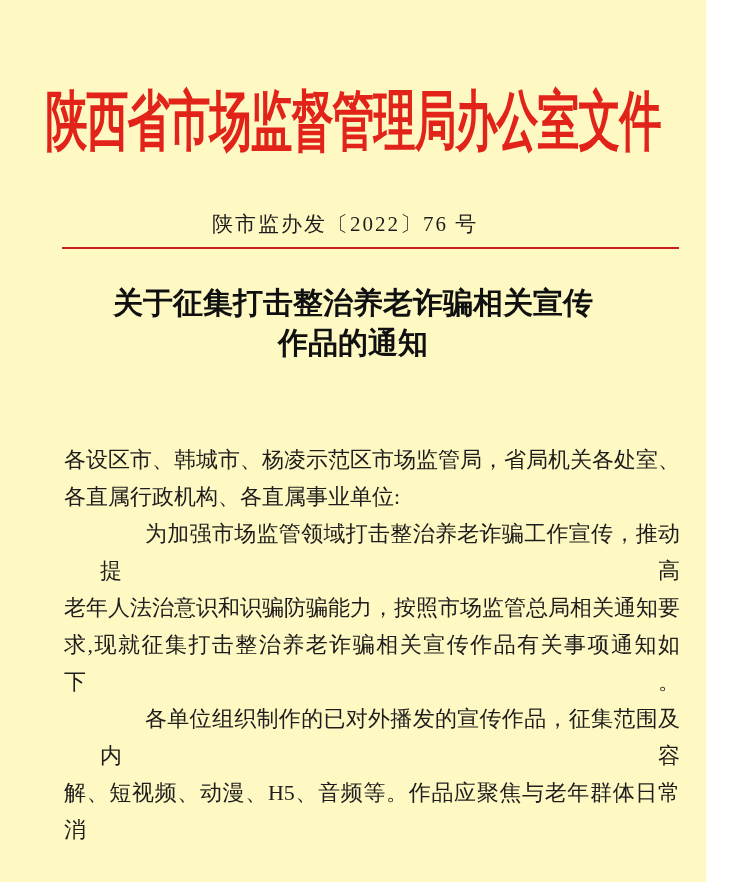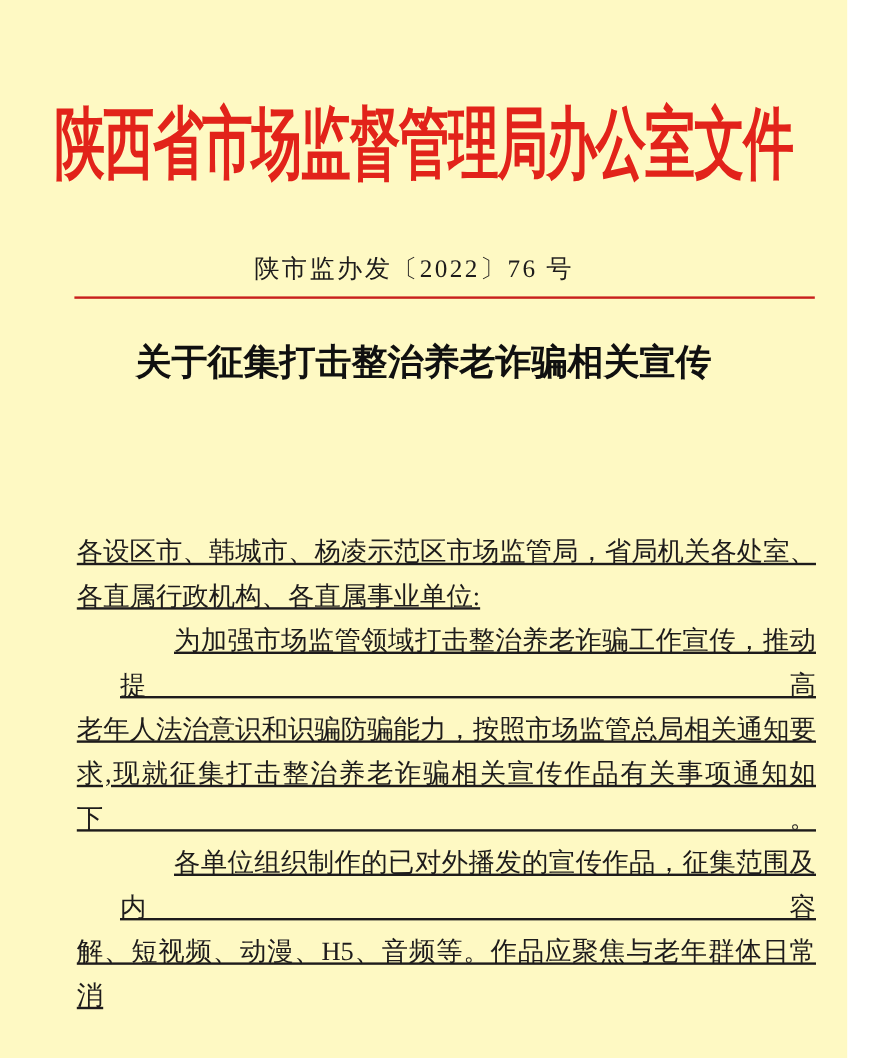--- a/index.html
+++ b/index.html
@@ -75,21 +75,20 @@
     width: 616px;
     font-family: "Liberation Serif", serif;
     font-size: 22px;
     line-height: 37px;
     color: var(--body-text, #1e1c1c);
   }
   .line {
     text-align: justify;
     text-align-last: justify;
     text-justify: inter-character;
-    text-decoration: underline;
   }
   .line.short {
     text-align: center;
     text-align-last: left;
   }
   .line.indent {
     text-indent: 45px;
     margin-left: 36px;
   }
   .line.heading {
@@ -106,20 +105,21 @@
 <div class="page">
 
   <div class="red-head">陕西省市场监督管理局办公室文件</div>
 
   <div class="doc-no">陕市监办发〔2022〕76 号</div>
 
   <div class="red-rule"></div>
 
   <div class="doc-title">
     <div>关于征集打击整治养老诈骗相关宣传</div>
+    <div>作品的通知</div>
   </div>
 
   <div class="body-text">
     <div class="line">各设区市、韩城市、杨凌示范区市场监管局，省局机关各处室、</div>
     <div class="line short">各直属行政机构、各直属事业单位:</div>
     <div class="line indent">为加强市场监管领域打击整治养老诈骗工作宣传，推动提高</div>
     <div class="line">老年人法治意识和识骗防骗能力，按照市场监管总局相关通知要</div>
     <div class="line">求,现就征集打击整治养老诈骗相关宣传作品有关事项通知如下。</div>
     <div class="line indent">各单位组织制作的已对外播发的宣传作品，征集范围及内容</div>
     <div class="line">解、短视频、动漫、H5、音频等。作品应聚焦与老年群体日常消</div>

